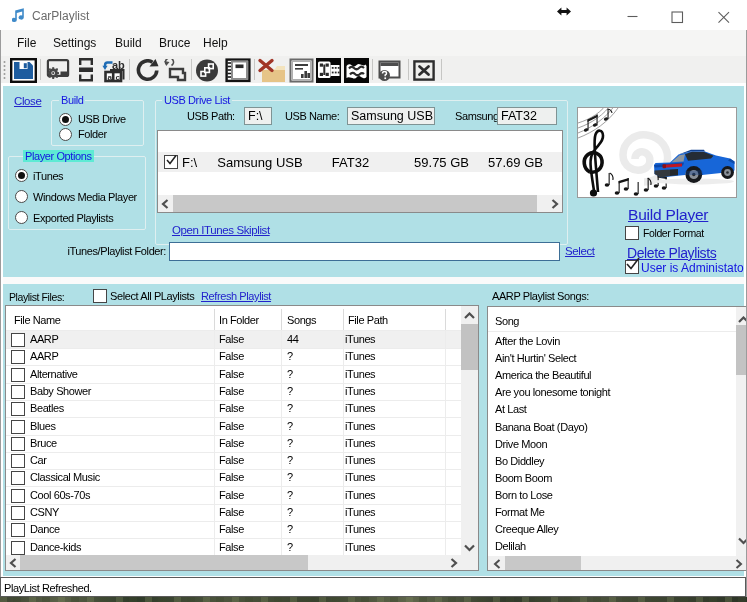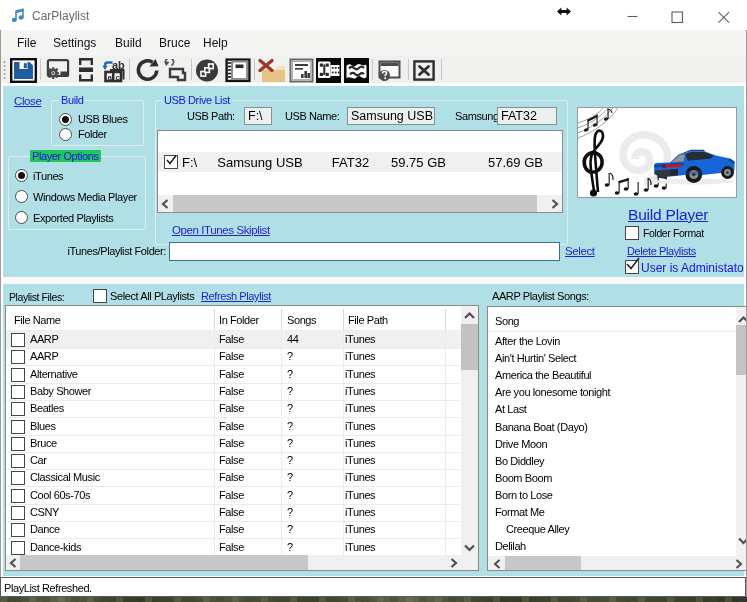--- a/index.html
+++ b/index.html
@@ -226,26 +226,26 @@
   </svg>
   <div class="tsep" style="left:441px"></div>
 </div>
 
 <div id="panel1" class="abs"></div>
 <a class="link" style="left:14px;top:95px">Close</a>
 
 <div class="groupbox" style="left:51px;top:100px;width:91px;height:44px"></div>
 <div class="bluelabel" style="left:59px;top:94px;background:#b0e0e6;padding:0 2px">Build</div>
 <div class="radio sel" style="left:59px;top:113px"></div>
-<div class="blacklabel" style="left:78px;top:113px">USB Blues</div>
+<div class="blacklabel" style="left:78px;top:113px">USB Drive</div>
 <div class="radio" style="left:59px;top:128px"></div>
 <div class="blacklabel" style="left:78px;top:128px">Folder</div>
 
 <div class="groupbox" style="left:8px;top:156px;width:136px;height:72px"></div>
-<div class="bluelabel" style="left:30px;top:150px;background:#22c55e;padding:0 2px">Player Options</div>
+<div class="bluelabel" style="left:23px;top:150px;background:#5eead4;padding:0 2px">Player Options</div>
 <div class="radio sel" style="left:15px;top:169px"></div>
 <div class="blacklabel" style="left:33px;top:170px">iTunes</div>
 <div class="radio" style="left:15px;top:190px"></div>
 <div class="blacklabel" style="left:33px;top:191px">Windows Media Player</div>
 <div class="radio" style="left:15px;top:211px"></div>
 <div class="blacklabel" style="left:33px;top:212px">Exported Playlists</div>
 
 <div class="groupbox" style="left:155px;top:100px;width:411px;height:143px"></div>
 <div class="bluelabel" style="left:162px;top:94px;background:#b0e0e6;padding:0 2px">USB Drive List</div>
 <div class="blacklabel" style="left:187px;top:110px">USB Path:</div>
@@ -259,21 +259,21 @@
 
 
   <div class="abs" style="left:0;top:21px;width:404px;height:20px;background:#f0f0f0;font-size:13px;color:#000">
     <div class="cb" style="left:6px;top:3px"></div>
     <svg class="abs" style="left:7px;top:2px" width="13" height="13" viewBox="0 0 13 13">
         <path d="M2 6 L5 9.5 L11 1.5" fill="none" stroke="#222" stroke-width="1.5"></path>
       </svg>
     <div class="abs" style="left:24px;top:3px">F:\</div>
     <div class="abs" style="left:52px;top:3px;width:100px;text-align:center">Samsung USB</div>
     <div class="abs" style="left:152px;top:3px;width:81px;text-align:center">FAT32</div>
-    <div class="abs" style="left:233px;top:3px;width:78px;text-align:left">59.75 GB</div>
+    <div class="abs" style="left:233px;top:3px;width:78px;text-align:right">59.75 GB</div>
     <div class="abs" style="left:311px;top:3px;width:93px;text-align:center">57.69 GB</div>
   </div>
 
   <div class="abs" style="left:0;top:64px;width:404px;height:17px;background:#f0f0f0">
     <svg class="abs" style="left:3px;top:4px" width="8" height="10" viewBox="0 0 8 10">
         <path d="M6.5 1 L2 5 L6.5 9" fill="none" stroke="#4f4f4f" stroke-width="2.2"></path>
       </svg>
     <svg class="abs" style="left:393px;top:4px" width="8" height="10" viewBox="0 0 8 10">
         <path d="M1.5 1 L6 5 L1.5 9" fill="none" stroke="#4f4f4f" stroke-width="2.2"></path>
       </svg>
@@ -364,21 +364,21 @@
 
     <path d="M152 50.5 L156.5 53.5 L156.5 56 L150 52.5 Z" fill="#0e4ba8"></path>
     <path d="M125 67 L124 62 L107.5 63 L107 67 Z" fill="#0c3f92" opacity="0.35"></path>
   </g>
 </svg>
 </div>
 
 <a class="link" style="left:628px;top:206px;font-size:15.5px;font-weight:normal;letter-spacing:-0.2px">Build Player</a>
 <div class="cb" style="left:625px;top:226px"></div>
 <div class="blacklabel" style="left:643px;top:227px;font-size:10.5px">Folder Format</div>
-<a class="link" style="left:627px;top:245px;font-size:11px">Delete Playlists</a>
+<a class="link" style="left:627px;top:245px;font-size:14px">Delete Playlists</a>
 <div class="cb" style="left:625px;top:260px"></div>
 <svg class="abs" style="left:625px;top:257px" width="15" height="15" viewBox="0 0 15 15">
   <path d="M2 7 L6 11.5 L14 1" fill="none" stroke="#222" stroke-width="1.6"></path>
 </svg>
 <div class="bluelabel" style="left:641px;top:261px;width:103px;overflow:hidden;white-space:nowrap;font-size:12px;letter-spacing:0">User is Administator</div>
 
 <div id="gap" class="abs"></div>
 
 <div id="panel2" class="abs"></div>
 <div class="blacklabel" style="left:9px;top:291px;font-size:10.5px">Playlist Files:</div>
@@ -581,21 +581,21 @@
     <div class="abs" style="left:7px;top:45.1px">Ain't Hurtin' Select</div>
     <div class="abs" style="left:7px;top:62.2px">America the Beautiful</div>
     <div class="abs" style="left:7px;top:79.3px">Are you lonesome tonight</div>
     <div class="abs" style="left:7px;top:96.4px">At Last</div>
     <div class="abs" style="left:7px;top:113.5px">Banana Boat (Dayo)</div>
     <div class="abs" style="left:7px;top:130.6px">Drive Moon</div>
     <div class="abs" style="left:7px;top:147.7px">Bo Diddley</div>
     <div class="abs" style="left:7px;top:164.8px">Boom Boom</div>
     <div class="abs" style="left:7px;top:181.9px">Born to Lose</div>
     <div class="abs" style="left:7px;top:199.0px">Format Me</div>
-    <div class="abs" style="left:18px;top:216.1px">Creeque Alley</div>
+    <div class="abs" style="left:7px;top:216.1px">Creeque Alley</div>
     <div class="abs" style="left:7px;top:233.2px">Delilah</div>
     <div class="abs" style="left:248px;top:0;width:10px;height:249px;background:#f1f1f1">
       <svg class="abs" style="left:2px;top:9px" width="11" height="8" viewBox="0 0 11 8">
         <path d="M1 6 L5.5 1.5 L10 6" fill="none" stroke="#4f4f4f" stroke-width="2.2"></path>
       </svg>
       <div class="abs" style="left:0;top:18px;width:10px;height:50px;background:#c3c3c3"></div>
       <svg class="abs" style="left:2px;top:230px" width="11" height="8" viewBox="0 0 11 8">
         <path d="M1 1.5 L5.5 6 L10 1.5" fill="none" stroke="#4f4f4f" stroke-width="2.2"></path>
       </svg>
     </div>

